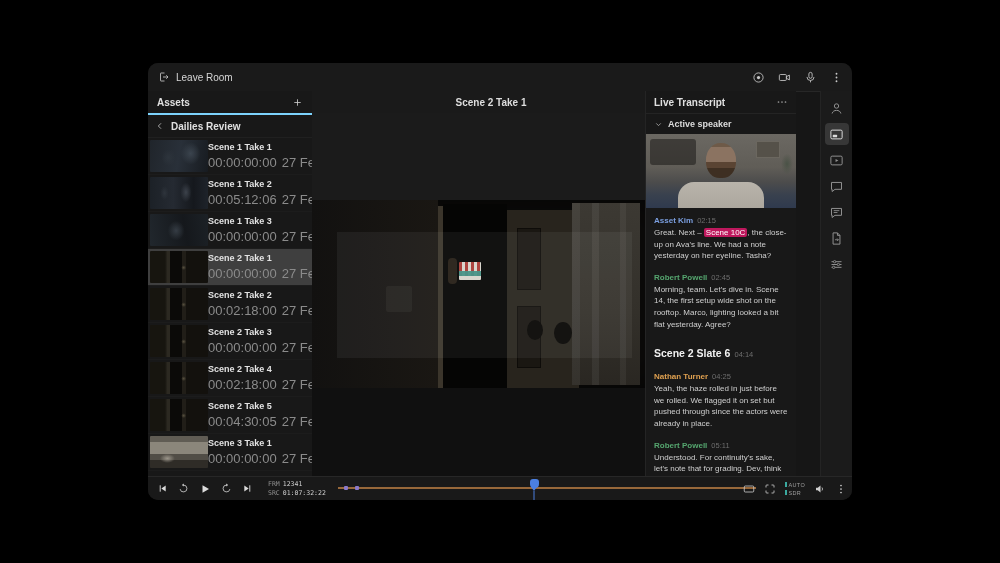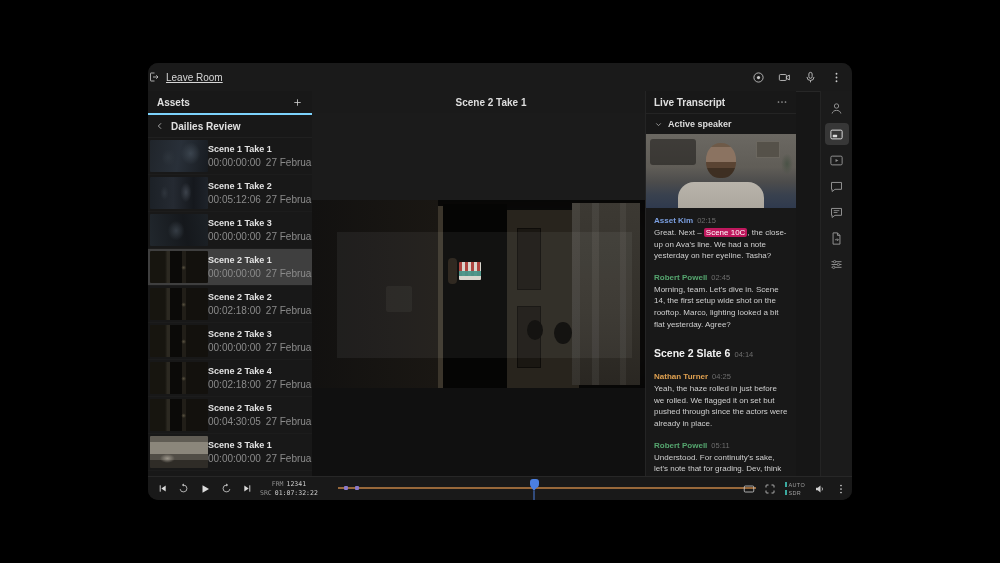--- a/index.html
+++ b/index.html
@@ -10,42 +10,42 @@
   .window {
     position:absolute; left:148px; top:63px; width:704px; height:437px;
     background:#161616; border-radius:10px; overflow:hidden; color:#e4e4e4;
   }
   svg { display:block; }
   .ic { display:flex; align-items:center; justify-content:center; }
   .ic svg { width:100%; height:100%; }
 
   
   .topbar { position:absolute; left:0; top:0; right:0; height:28px; background:#1a1a1a; border-bottom:1px solid #272727; }
-  .leave { position:absolute; left:0; top:0; height:28px; display:flex; align-items:center; gap:6px; font-size:10px; color:#d6d6d6; cursor:pointer;text-decoration:underline; }
+  .leave { position:absolute; left:10px; top:0; height:28px; display:flex; align-items:center; gap:6px; font-size:10px; color:#d6d6d6; cursor:pointer; }
   .leave .ic { width:12px; height:12px; color:#bdbdbd; }
   .session { position:absolute; left:50%; top:0; transform:translateX(-50%); height:28px; display:flex; align-items:center; gap:4px; }
   .session-title { font-size:11px; font-weight:bold; color:#eaeaea; }
   .session .ic { width:10px; height:10px; color:#9a9a9a; }
   .topbar-right { position:absolute; right:9px; top:0; height:28px; display:flex; align-items:center; gap:13px; color:#c9c9c9; }
   .topbar-right .ic { width:13px; height:13px; cursor:pointer; }
 
   
   .assets { position:absolute; left:0; top:28px; bottom:23px; width:164px; background:#181818; border-right:1px solid #242424; }
   .assets-header { height:22px; display:flex; align-items:center; justify-content:space-between; padding:0 9px; border-bottom:2px solid #7dd3fc; }
   .assets-title { font-size:10px; font-weight:bold; color:#e0e0e0; }
   .assets-header .ic { width:11px; height:11px; color:#cfcfcf; cursor:pointer; }
   .folder-row { height:22px; display:flex; align-items:center; gap:6px; padding:0 7px; border-bottom:1px solid #202020; cursor:pointer; }
   .folder-row .ic { width:10px; height:10px; color:#c0c0c0; }
   .folder-label { font-size:10px; font-weight:bold; color:#e0e0e0; }
   .asset-item { height:36px; display:flex; align-items:center; padding:0 4px 0 2px; border-bottom:1px solid #1c1c1c; cursor:pointer; }
   .asset-item.selected { background:#3f3f3f; }
   .thumb { width:58px; height:32px; flex:none; border-radius:1px; }
   .asset-meta { min-width:0; }
   .asset-title { font-size:9px; font-weight:bold; color:#e2e2e2; margin-bottom:3px; white-space:nowrap; }
-  .asset-sub { font-size:10px; color:#8b8b8b; display:flex; gap:5px; white-space:nowrap; }
+  .asset-sub { font-size:13px; color:#8b8b8b; display:flex; gap:5px; white-space:nowrap; }
   .th-crew1 { background: radial-gradient(14px 16px at 70% 42%, #3b444e, transparent 70%), radial-gradient(10px 12px at 32% 55%, #2d343c, transparent 70%), linear-gradient(100deg,#20252b,#293039 50%,#171b20); }
   .th-crew2 { background: radial-gradient(8px 14px at 62% 48%, #3c424b, transparent 70%), radial-gradient(6px 10px at 25% 50%, #2e343c, transparent 70%), linear-gradient(90deg,#1c2127,#252a32 40%,#15181d 75%,#1e232a); }
   .th-crew3 { background: radial-gradient(12px 14px at 45% 52%, #353c44, transparent 70%), linear-gradient(80deg,#21272d,#15181c 60%,#1c2126); }
   .th-door  { background: radial-gradient(3px 3px at 58% 52%, #57503f, transparent 80%), linear-gradient(90deg,#17150f 0 26%, #2c2921 30% 34%, #0b0a08 34% 56%, #211e18 56% 62%, #13110d 62% 100%); }
   .th-room  { background: radial-gradient(10px 6px at 30% 70%, #9b958a, transparent 75%), linear-gradient(180deg,#605c54 0 18%, #8b867b 18% 55%, #514d46 55% 75%, #2f2c27 75%); }
 
   
   .player { position:absolute; left:164px; top:28px; bottom:23px; width:358px; background:#141414; }
   .player-header { position:relative; height:22px; border-bottom:1px solid #242424; background:#1a1a1a; display:flex; align-items:center; justify-content:center; }
   .clip-title { font-size:10px; font-weight:bold; color:#dedede; }
@@ -103,21 +103,21 @@
     display:flex; flex-direction:column; align-items:center; padding-top:6px; gap:4px; box-sizing:border-box; }
   .rail-btn { width:24px; height:22px; border-radius:4px; color:#8f8f8f; display:flex; align-items:center; justify-content:center; cursor:pointer; }
   .rail-btn.active { background:#373737; color:#dadada; }
   .rail-btn .ic { width:15px; height:15px; }
 
   
   .bottombar { position:absolute; left:0; right:0; bottom:0; height:23px; background:#191919; border-top:1px solid #272727; }
   .transport { position:absolute; left:9px; top:0; height:23px; display:flex; align-items:center; gap:10px; color:#dcdcdc; }
   .transport .ic { width:11px; height:11px; cursor:pointer; }
   .transport .ic.play { width:12px; height:12px; }
-  .tc-block { position:absolute; left:112px; top:3px; font-family:"DejaVu Sans Mono", monospace; font-size:6.5px; line-height:8.5px; color:#8f8f8f; white-space:nowrap;text-align:center; }
+  .tc-block { position:absolute; left:120px; top:3px; font-family:"DejaVu Sans Mono", monospace; font-size:6.5px; line-height:8.5px; color:#8f8f8f; white-space:nowrap; }
   .tc-block b { color:#cfcfcf; font-weight:normal; margin-left:3px; }
   .timeline { position:absolute; left:190px; right:96px; top:10px; height:2px; background:#98683a; cursor:pointer; }
   .tl-tick { position:absolute; top:-1px; width:4px; height:4px; border-radius:1px; background:#8b79c9; }
   .playhead { position:absolute; top:-8px; width:9px; height:9px; margin-left:-4.5px; background:#4b7fe0; border-radius:3px 3px 4px 4px; cursor:grab; }
   .playhead::after { content:""; position:absolute; left:50%; top:8px; transform:translateX(-50%); border:3px solid transparent; border-top:4px solid #4b7fe0; }
   .playhead::before { content:""; position:absolute; left:50%; top:12px; transform:translateX(-50%); width:1px; height:9px; background:#4b7fe0; }
   .bottom-right { position:absolute; right:5px; top:0; height:23px; display:flex; align-items:center; gap:9px; color:#cfcfcf; }
   .bottom-right .ic { width:12px; height:12px; cursor:pointer; }
   .quality { display:flex; flex-direction:column; gap:2px; cursor:pointer; }
   .q-row { display:flex; align-items:center; gap:2px; font-size:5.5px; line-height:6px; color:#9f9f9f; letter-spacing:.3px; }

